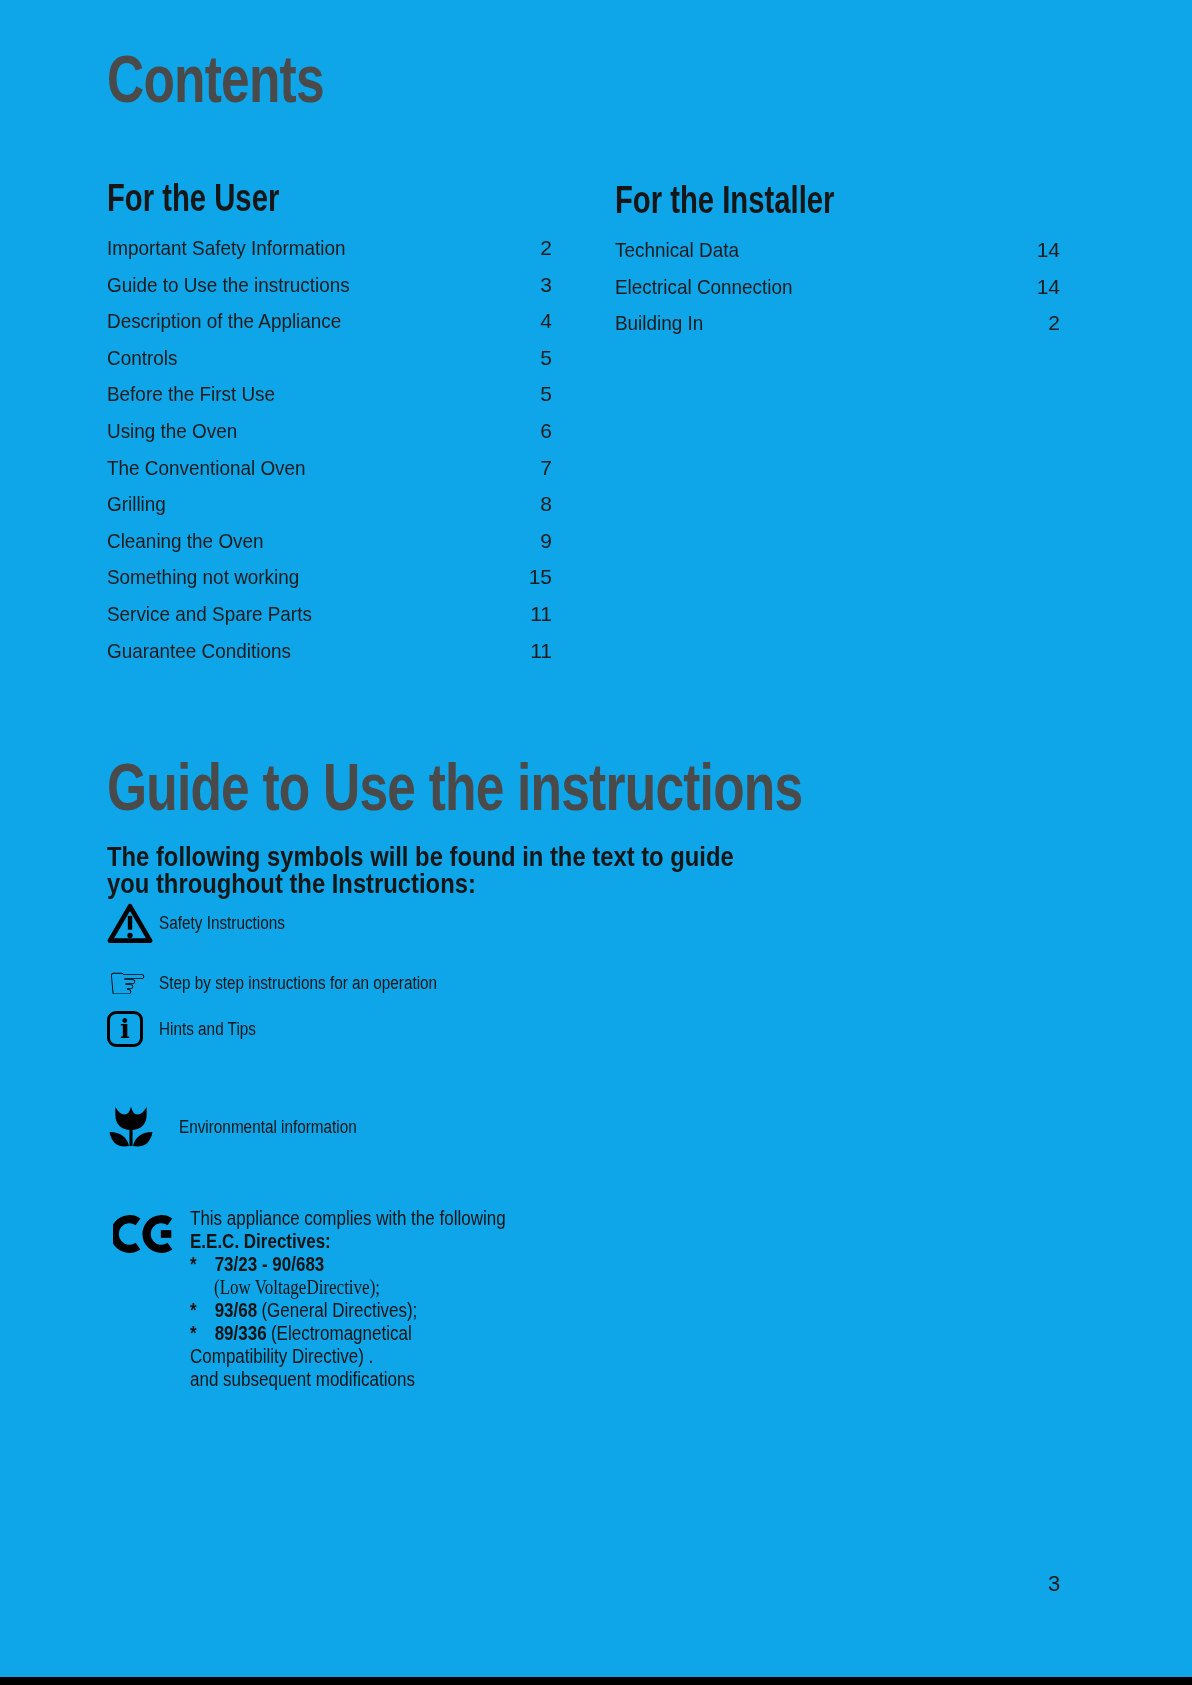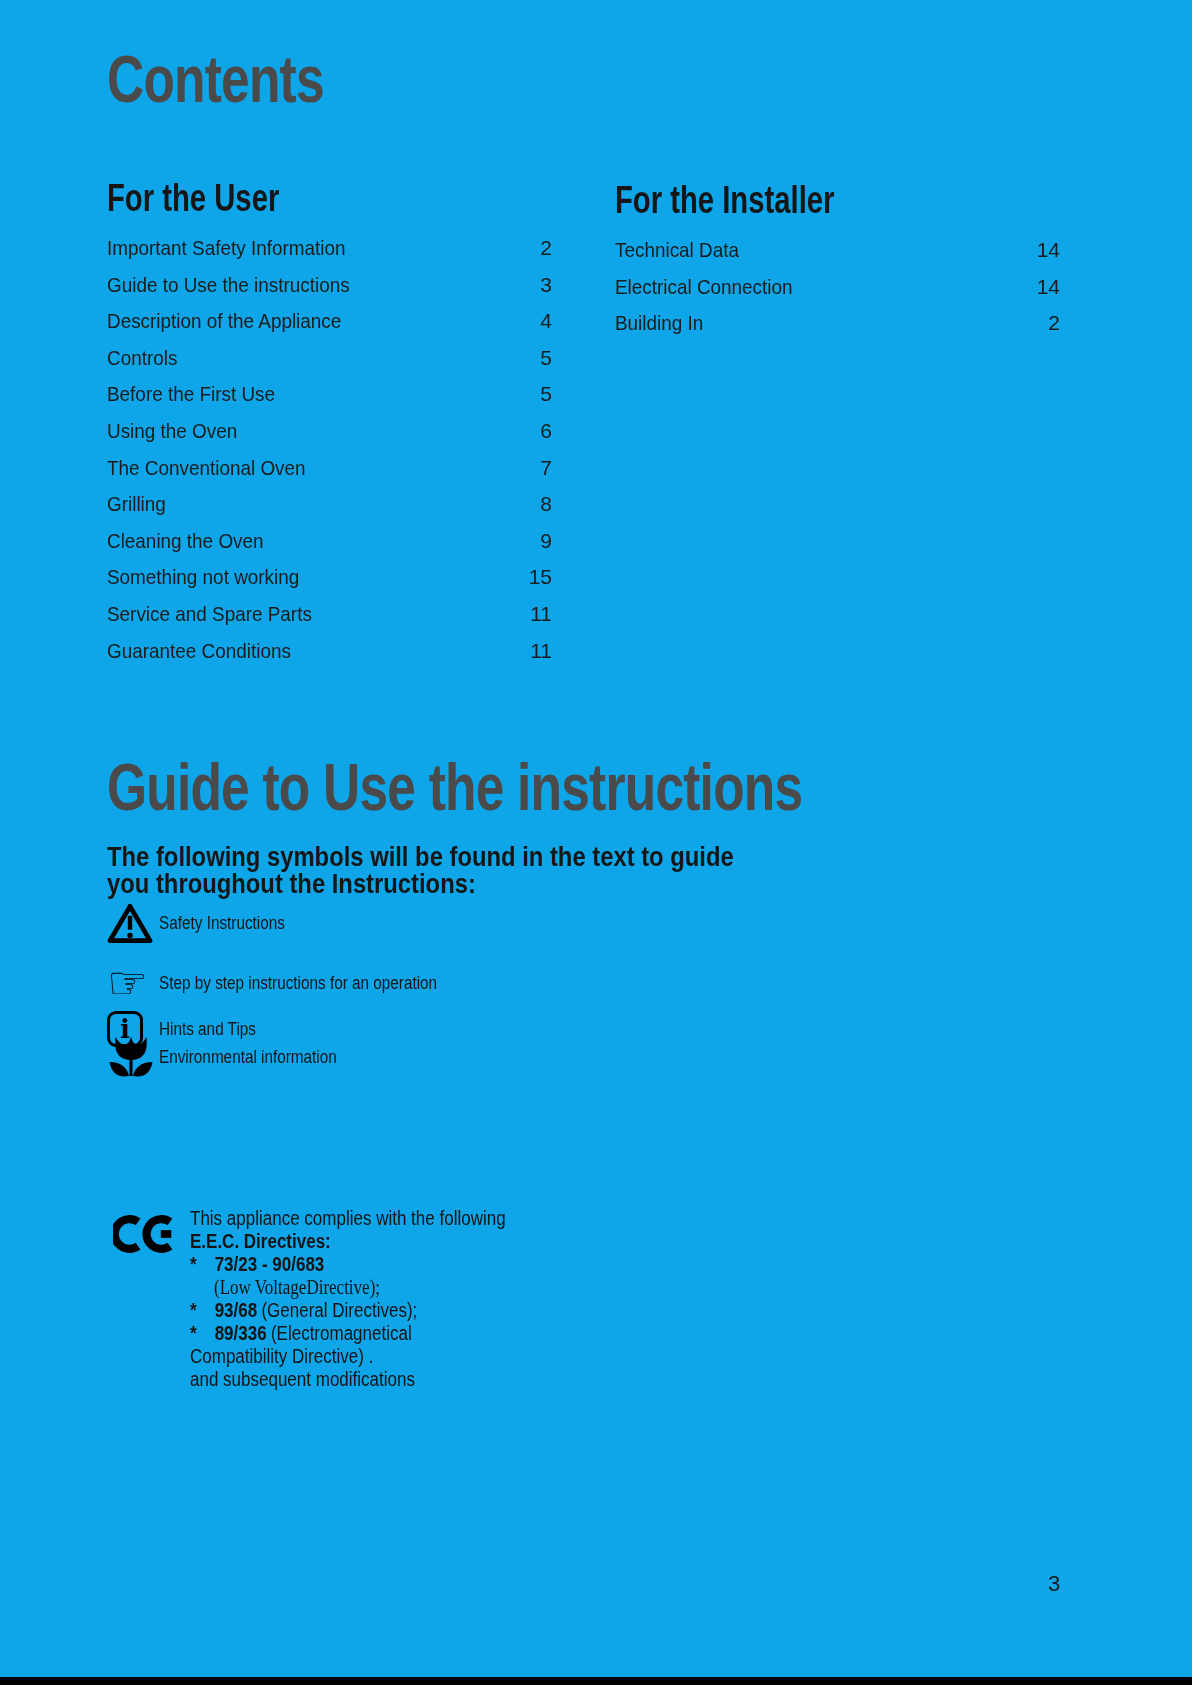--- a/index.html
+++ b/index.html
@@ -155,21 +155,21 @@
 
   <div class="sym-row" style="top:1010px; height:38px;">
     <span class="sym-icon">
       <span class="info-box">
           <span class="info-i">i</span>
         </span>
     </span>
     <span class="sym-label"><span class="cx">Hints and Tips</span></span>
   </div>
 
-  <div class="sym-row" style="top:1034px; height:46px;">
+  <div class="sym-row" style="top:1104px; height:46px;gap:20px;">
     <span class="sym-icon">
       <svg width="48" height="44" viewBox="0 0 48 45">
         <path d="M8 2 C12 9 16 11 20 9 C22 8 23 5 24 1.5 C25 5 26 8 28 9 C32 11 36 9 40 2 L40 10 C40 20 34 25.5 24 25.5 C14 25.5 8 20 8 10 Z" fill="#000"></path>
         <rect x="22.4" y="25" width="3.2" height="17" fill="#000"></rect>
         <path d="M22 42 C10 44 4 38 2 27.5 C14 27.8 20 33 22 42 Z" fill="#000"></path>
         <path d="M26 42 C38 44 44 38 46 27.5 C34 27.8 28 33 26 42 Z" fill="#000"></path>
       </svg>
     </span>
     <span class="sym-label"><span class="cx">Environmental information</span></span>
   </div>

